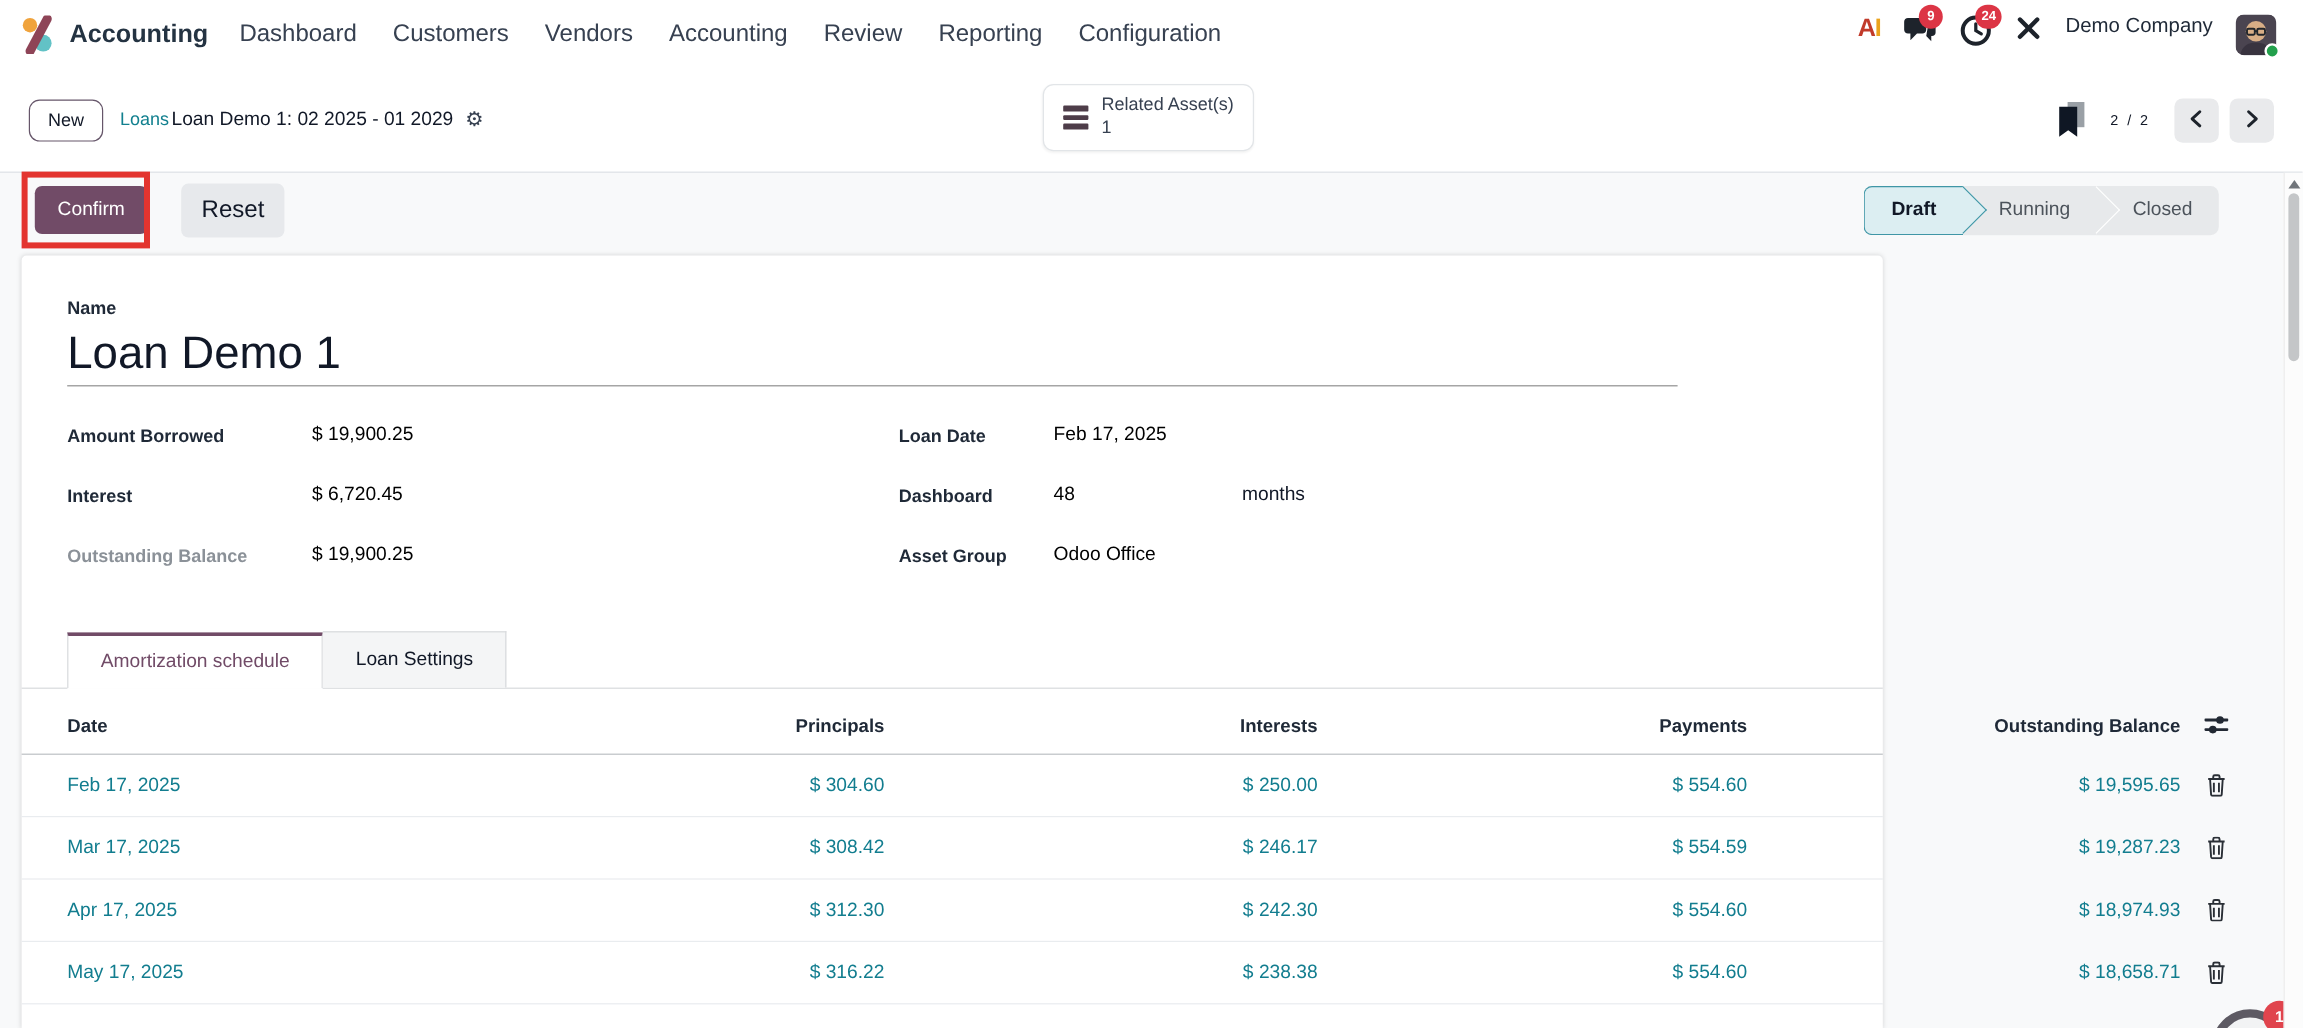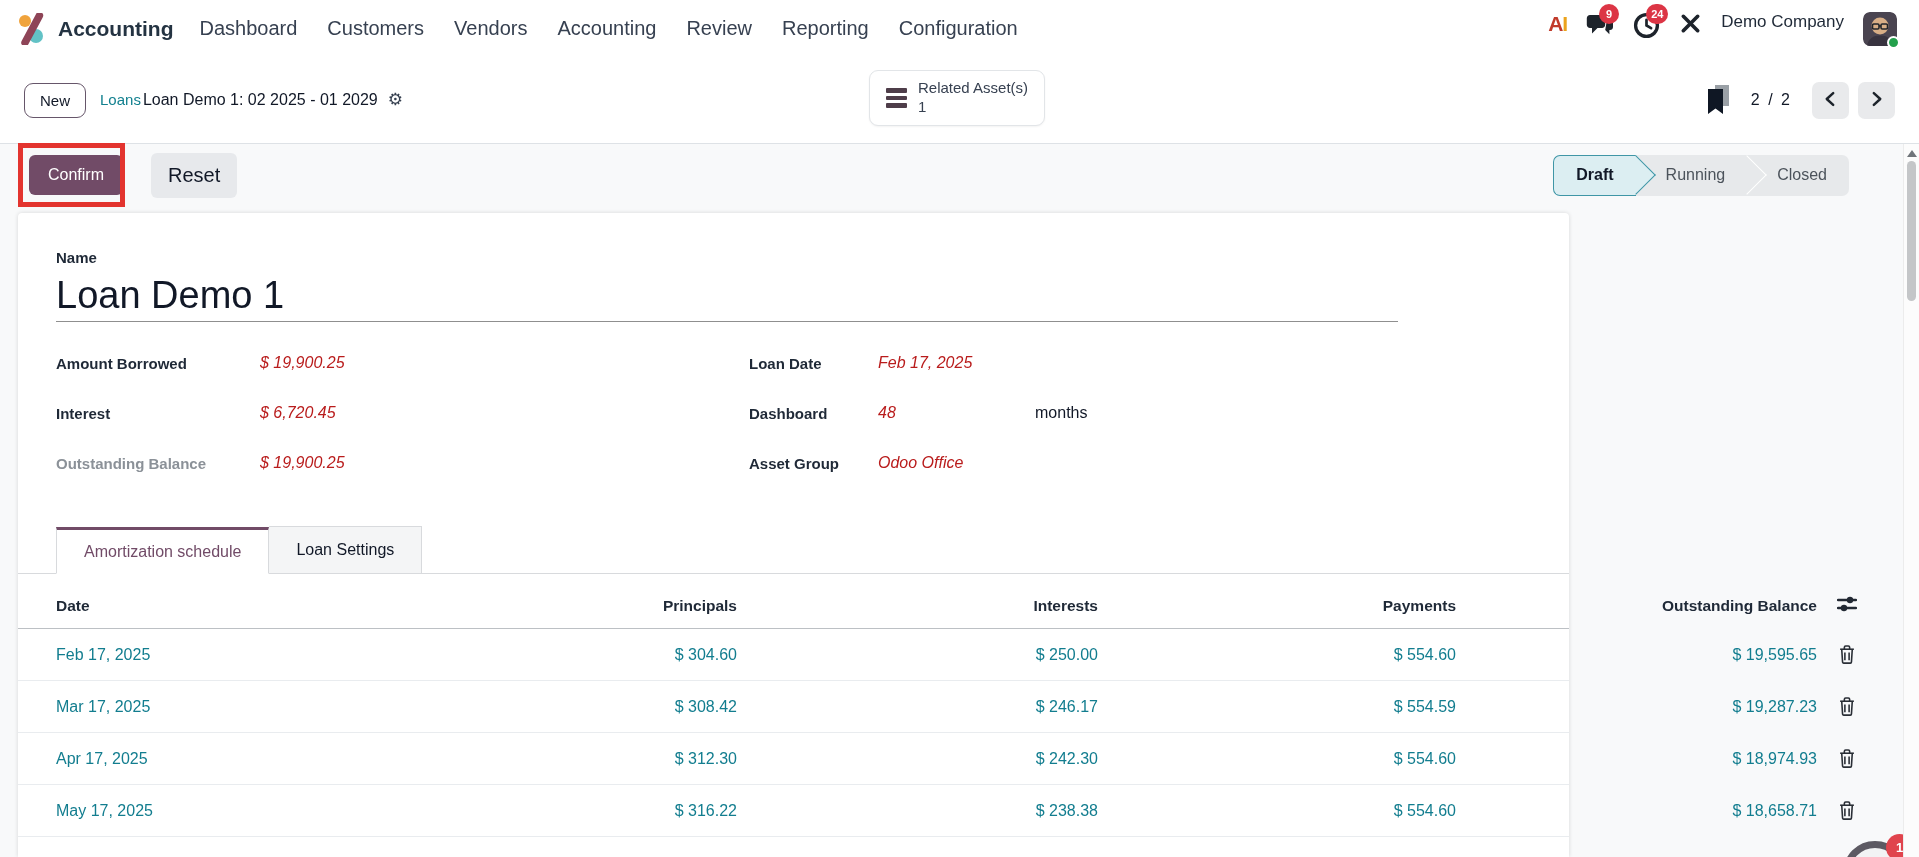--- a/index.html
+++ b/index.html
@@ -37,21 +37,21 @@
   .related-btn { position:absolute; left:869px; top:13px; background:#fff; border:1px solid #e2e5e8;
                  border-radius:9px; box-shadow:0 1px 2px rgba(0,0,0,.05); padding:8px 16px;
                  display:flex; align-items:center; gap:11px; cursor:pointer; }
   .hamburger { display:flex; flex-direction:column; gap:3px; }
   .hamburger span { display:block; width:21px; height:4.5px; border-radius:1px; background:#4e3d49; }
   .related-txt { display:flex; flex-direction:column; line-height:1.25; }
   .related-label { font-size:15px; color:#374151; }
   .related-count { font-size:15px; color:#374151; }
   .cp-right { margin-left:auto; display:flex; align-items:center; gap:16px; }
   .bookmark { cursor:pointer; display:flex; }
-  .pager-text { font-size:16px; color:#111827; letter-spacing:2px; cursor:pointer; margin:0 4px; }
+  .pager-text { font-size:12px; color:#111827; letter-spacing:2px; cursor:pointer; margin:0 4px; }
   .pager-btns { display:flex; gap:9px; }
   .pager-btn { width:37px; height:37px; background:#e9eaec; border:none; border-radius:7px;
                display:flex; align-items:center; justify-content:center; cursor:pointer; }
 
   
   .content-bg { position:absolute; top:143px; left:0; right:0; bottom:0; background:#f8f9fa;
                 border-top:1px solid #dee2e6; }
 
   
   .status-row { position:absolute; top:144px; left:0; right:70px; height:62px;
@@ -82,21 +82,21 @@
   .name-input { margin-top:8px; font-size:38px; color:#111827; width:1342px; height:48px;
                 border-bottom:1px solid #8f8f8f; cursor:text; white-space:nowrap; }
   .fields { margin-top:16px; display:flex; }
   .fcol-left { width:693px; }
   .fcol-right { flex:1; }
   .frow { height:50px; display:flex; align-items:center; }
   .flabel { font-size:15px; font-weight:700; color:#1f2937; }
   .fcol-left .flabel { width:204px; }
   .fcol-right .flabel { width:129px; }
   .flabel.muted { color:#8b9198; }
-  .fvalue { font-size:16px; color:#b91c1c; cursor:text;font-style:italic; }
+  .fvalue { font-size:16px; color:#000000; cursor:text; }
   .fvalue.boxed { width:157px; }
   .suffix { font-size:16px; color:#111827; }
 
   
   .tabbar { margin-top:38px; padding-left:38px; border-bottom:1px solid #d8dadd;
             display:flex; align-items:flex-end; }
   .tab { height:47px; display:flex; align-items:center; padding:0 27px; font-size:16px;
          cursor:pointer; }
   .tab.active { background:#fff; color:#714B67; border-top:3px solid #714B67;
                 border-left:1px solid #d8dadd; border-right:1px solid #d8dadd;

